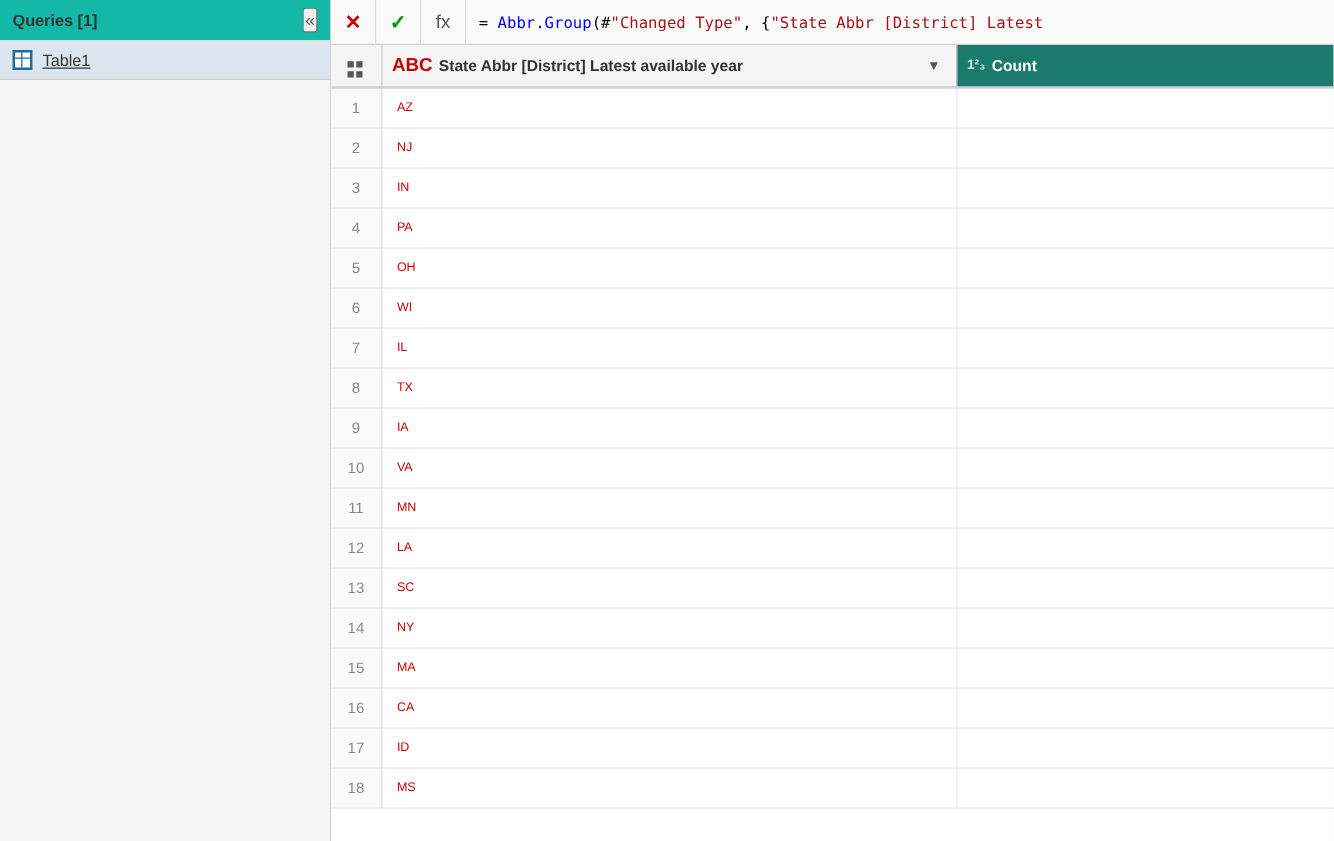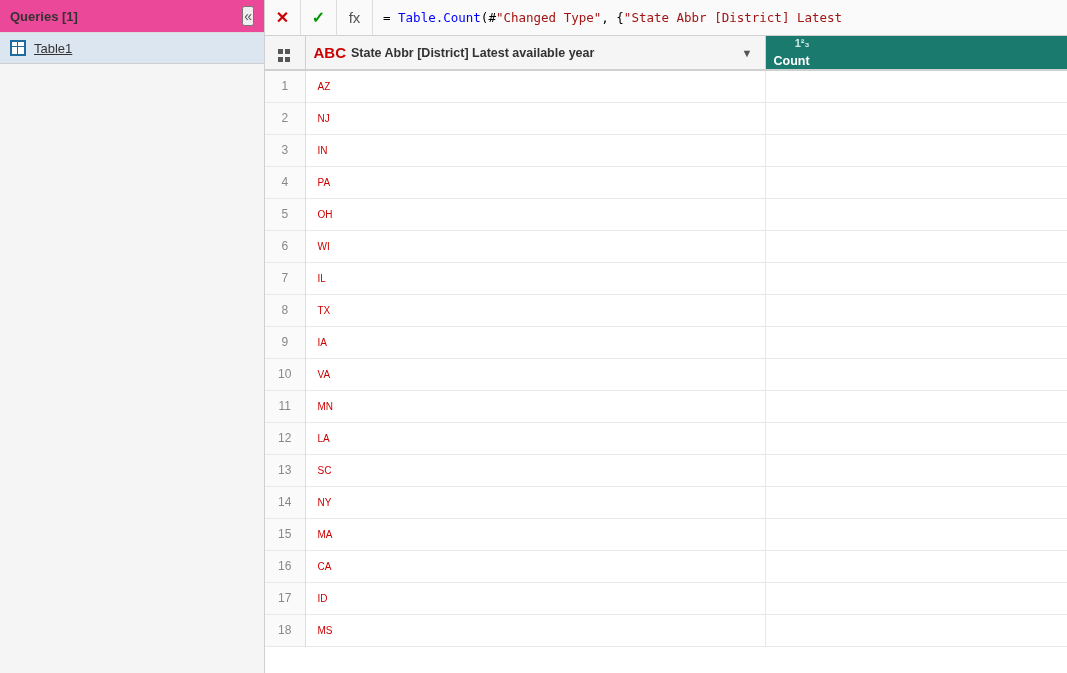--- a/index.html
+++ b/index.html
@@ -24,21 +24,21 @@
     }
     .sidebar-header {
       display: flex;
       align-items: center;
       justify-content: space-between;
       padding: 6px 10px;
       font-size: 13px;
       font-weight: 600;
       color: #333;
       border-bottom: 1px solid #ddd;
-      background: #ec4899;
+      background: #14b8a6;
     }
     .sidebar-header-left {
       display: flex;
       align-items: center;
       gap: 4px;
     }
     .chevron-icon {
       font-size: 14px;
       color: #555;
       cursor: pointer;
@@ -204,23 +204,22 @@
       font-weight: 600;
       font-size: 12.5px;
     }
     .th-count-inner {
       display: flex;
       align-items: center;
       justify-content: space-between;
     }
     .th-count-left {
       display: flex;
-      align-items: flex-end;
+      align-items: flex-start;
       gap: 5px;
-      flex-direction: column;
     }
     .num-icon {
       font-size: 11px;
       color: #cce8e4;
       font-weight: bold;
     }
     .filter-btn-dark {
       background: none;
       border: none;
       cursor: pointer;
@@ -276,21 +275,21 @@
   </div>
 </div>
 
 <div class="main">
 
   <div class="formula-bar">
     <button class="formula-btn cancel">✕</button>
     <button class="formula-btn confirm">✓</button>
     <button class="formula-btn fx">fx</button>
     <div class="formula-text">
-      <span style="color:#000;">= </span><span style="color:#0000ff;">Table.Count</span><span style="color:#000;">(</span><span style="color:#000;">#</span><span style="color:#a31515;">"Changed Type"</span><span style="color:#000;">, {</span><span style="color:#a31515;">"State Abbr [District] Latest</span>
+      <span style="color:#000;">= </span><span style="color:#0000ff;">Abbr.Group</span><span style="color:#000;">(</span><span style="color:#000;">#</span><span style="color:#a31515;">"Changed Type"</span><span style="color:#000;">, {</span><span style="color:#a31515;">"State Abbr [District] Latest</span>
     </div>
   </div>
 
   <div class="table-container">
     <table>
       <colgroup>
         <col class="row-num">
         <col class="col-state">
         <col class="col-count">
       </colgroup>

